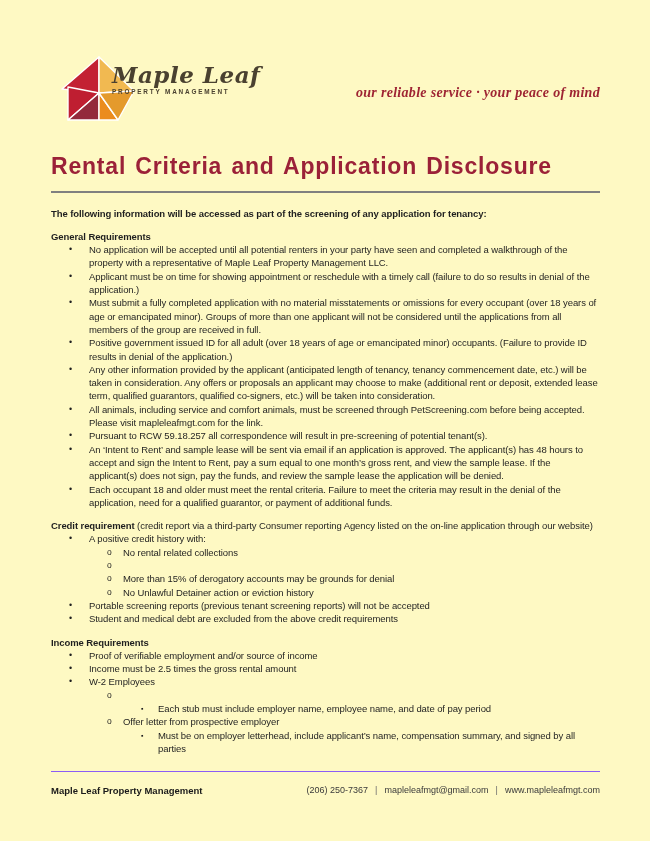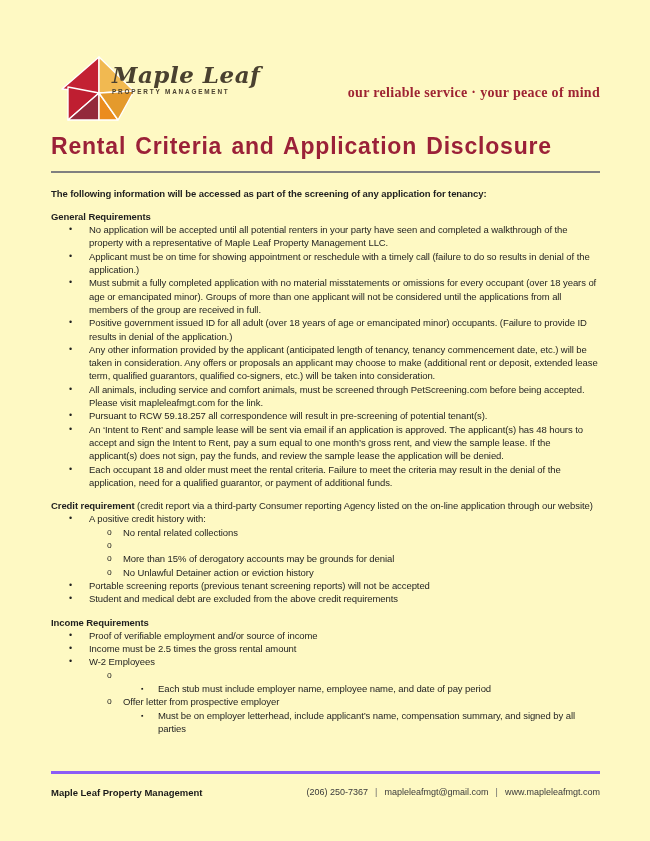--- a/index.html
+++ b/index.html
@@ -14,44 +14,44 @@
   .brand {
     font-family:"DejaVu Serif", serif; font-style:italic; font-weight:bold;
     font-size:23px; line-height:1.05; color:#4a4130; letter-spacing:0.5px;
   }
   .brand-sub {
     font-family:"Liberation Sans", sans-serif; font-size:6.4px; font-weight:bold;
     letter-spacing:1.8px; color:#4a4130; margin-top:1px; white-space:nowrap;
   }
   .tagline {
     position:absolute; top:85px; right:50px;
-    font-family:"Liberation Serif", serif; font-weight:bold;
+    font-family:"Liberation Serif", serif; font-style:italic; font-weight:bold;
     font-size:14px; color:#9e2433; letter-spacing:0.3px; white-space:nowrap;
   }
   
-  .main { position:absolute; top:133px; left:51px; width:549px; }
+  .main { position:absolute; top:153px; left:51px; width:549px; }
   .doc-title {
     font-size:23px; font-weight:bold; color:#9b2138;
     letter-spacing:0.8px; word-spacing:2px; line-height:1.2;
   }
   .title-rule { border-top:2px solid #808080; margin-top:10px; }
   .body-text, .sec-h, .li { font-size:9.5px; line-height:13.3px; letter-spacing:-0.08px; }
   .intro { font-weight:bold; margin-top:14px; }
   .doc-section { margin-top:10px; }
   .sec-h strong { font-weight:bold; }
   .li { display:flex; }
   .li .txt { flex:1 1 auto; }
   .blt { flex:0 0 auto; text-align:left; }
   .lvl1 { padding-left:18px; } .lvl1 .blt { width:20px; font-size:9px; }
   .lvl2 { padding-left:56px; } .lvl2 .blt { width:16px; font-size:8.5px; }
   .lvl3 { padding-left:90px; } .lvl3 .blt { width:17px; font-size:7px; }
   
   .footer {
     position:absolute; top:771px; left:51px; right:50px;
-    border-top:3px solid #8b5cf6; padding-top:13px;
+    border-top:1px solid #8b5cf6; padding-top:13px;
     display:flex; justify-content:space-between; align-items:flex-start;
   }
   .f-left { font-size:9.5px; font-weight:bold; color:#1a1a1a; }
   .f-right { font-size:9px; color:#3a3a3a; white-space:nowrap; }
   .f-right .sep { margin:0 7px; color:#6b6b6b; }
 </style>
 </head>
 <body>
 
 <div class="page">

